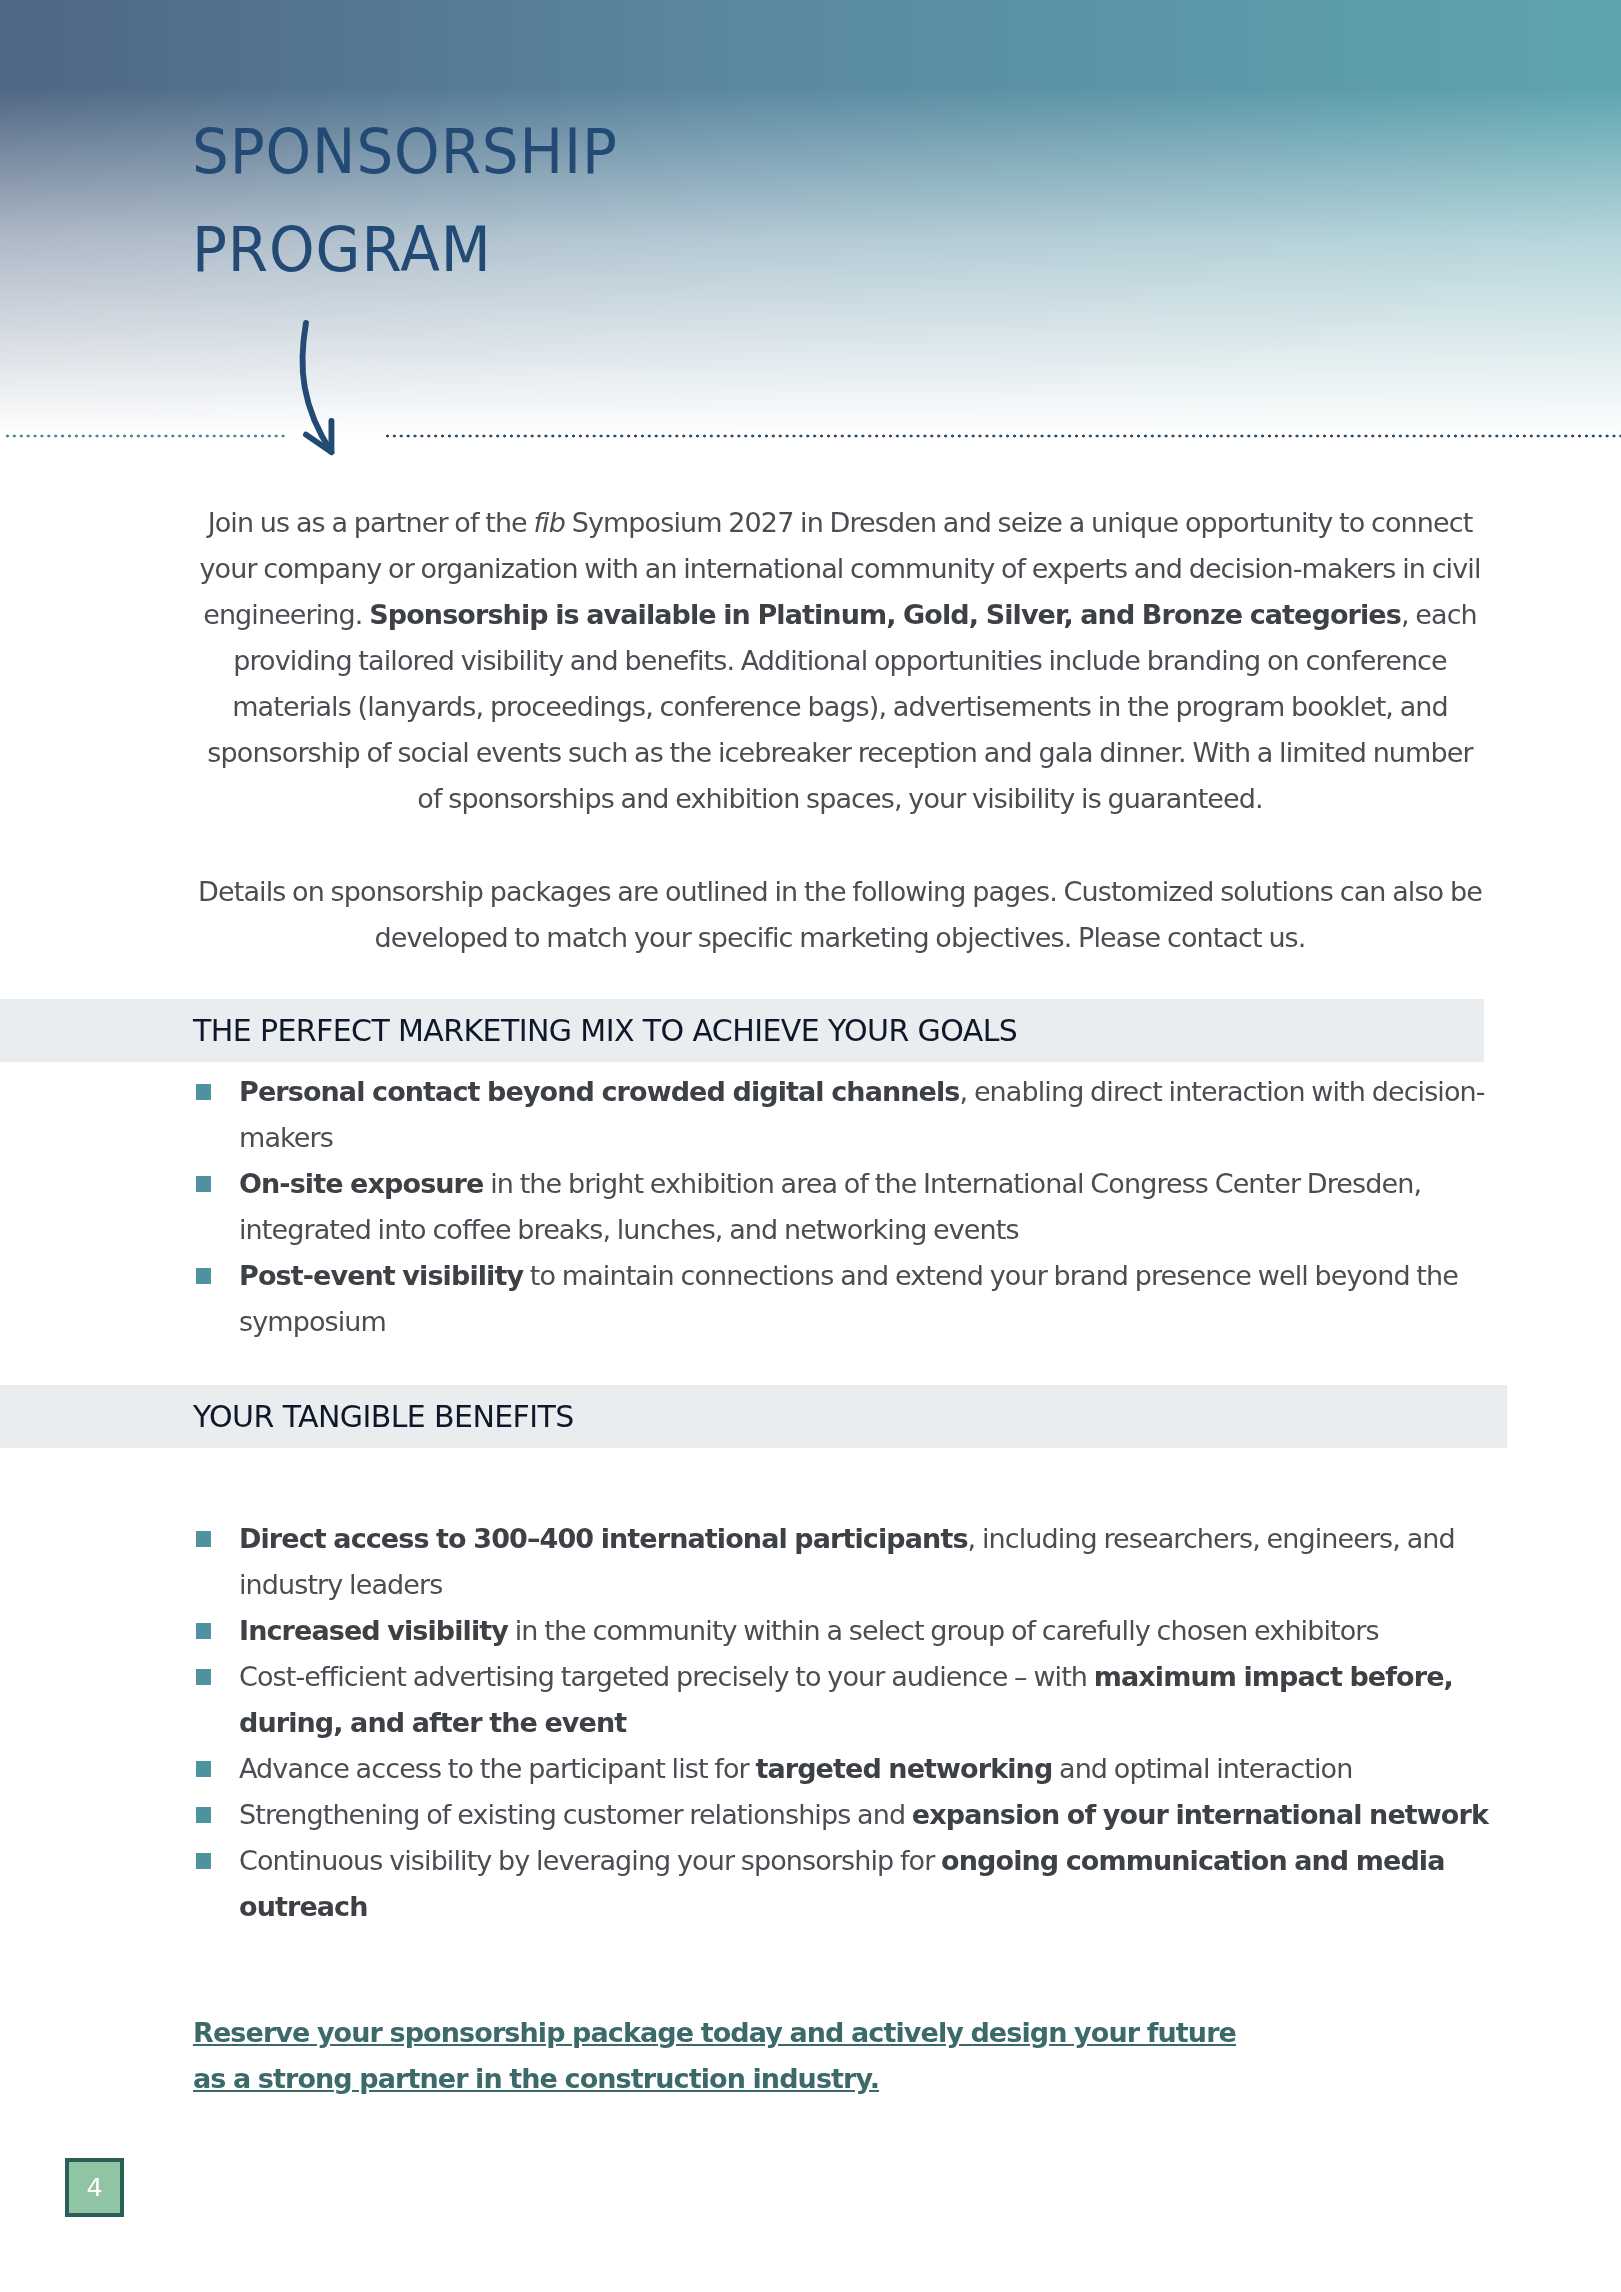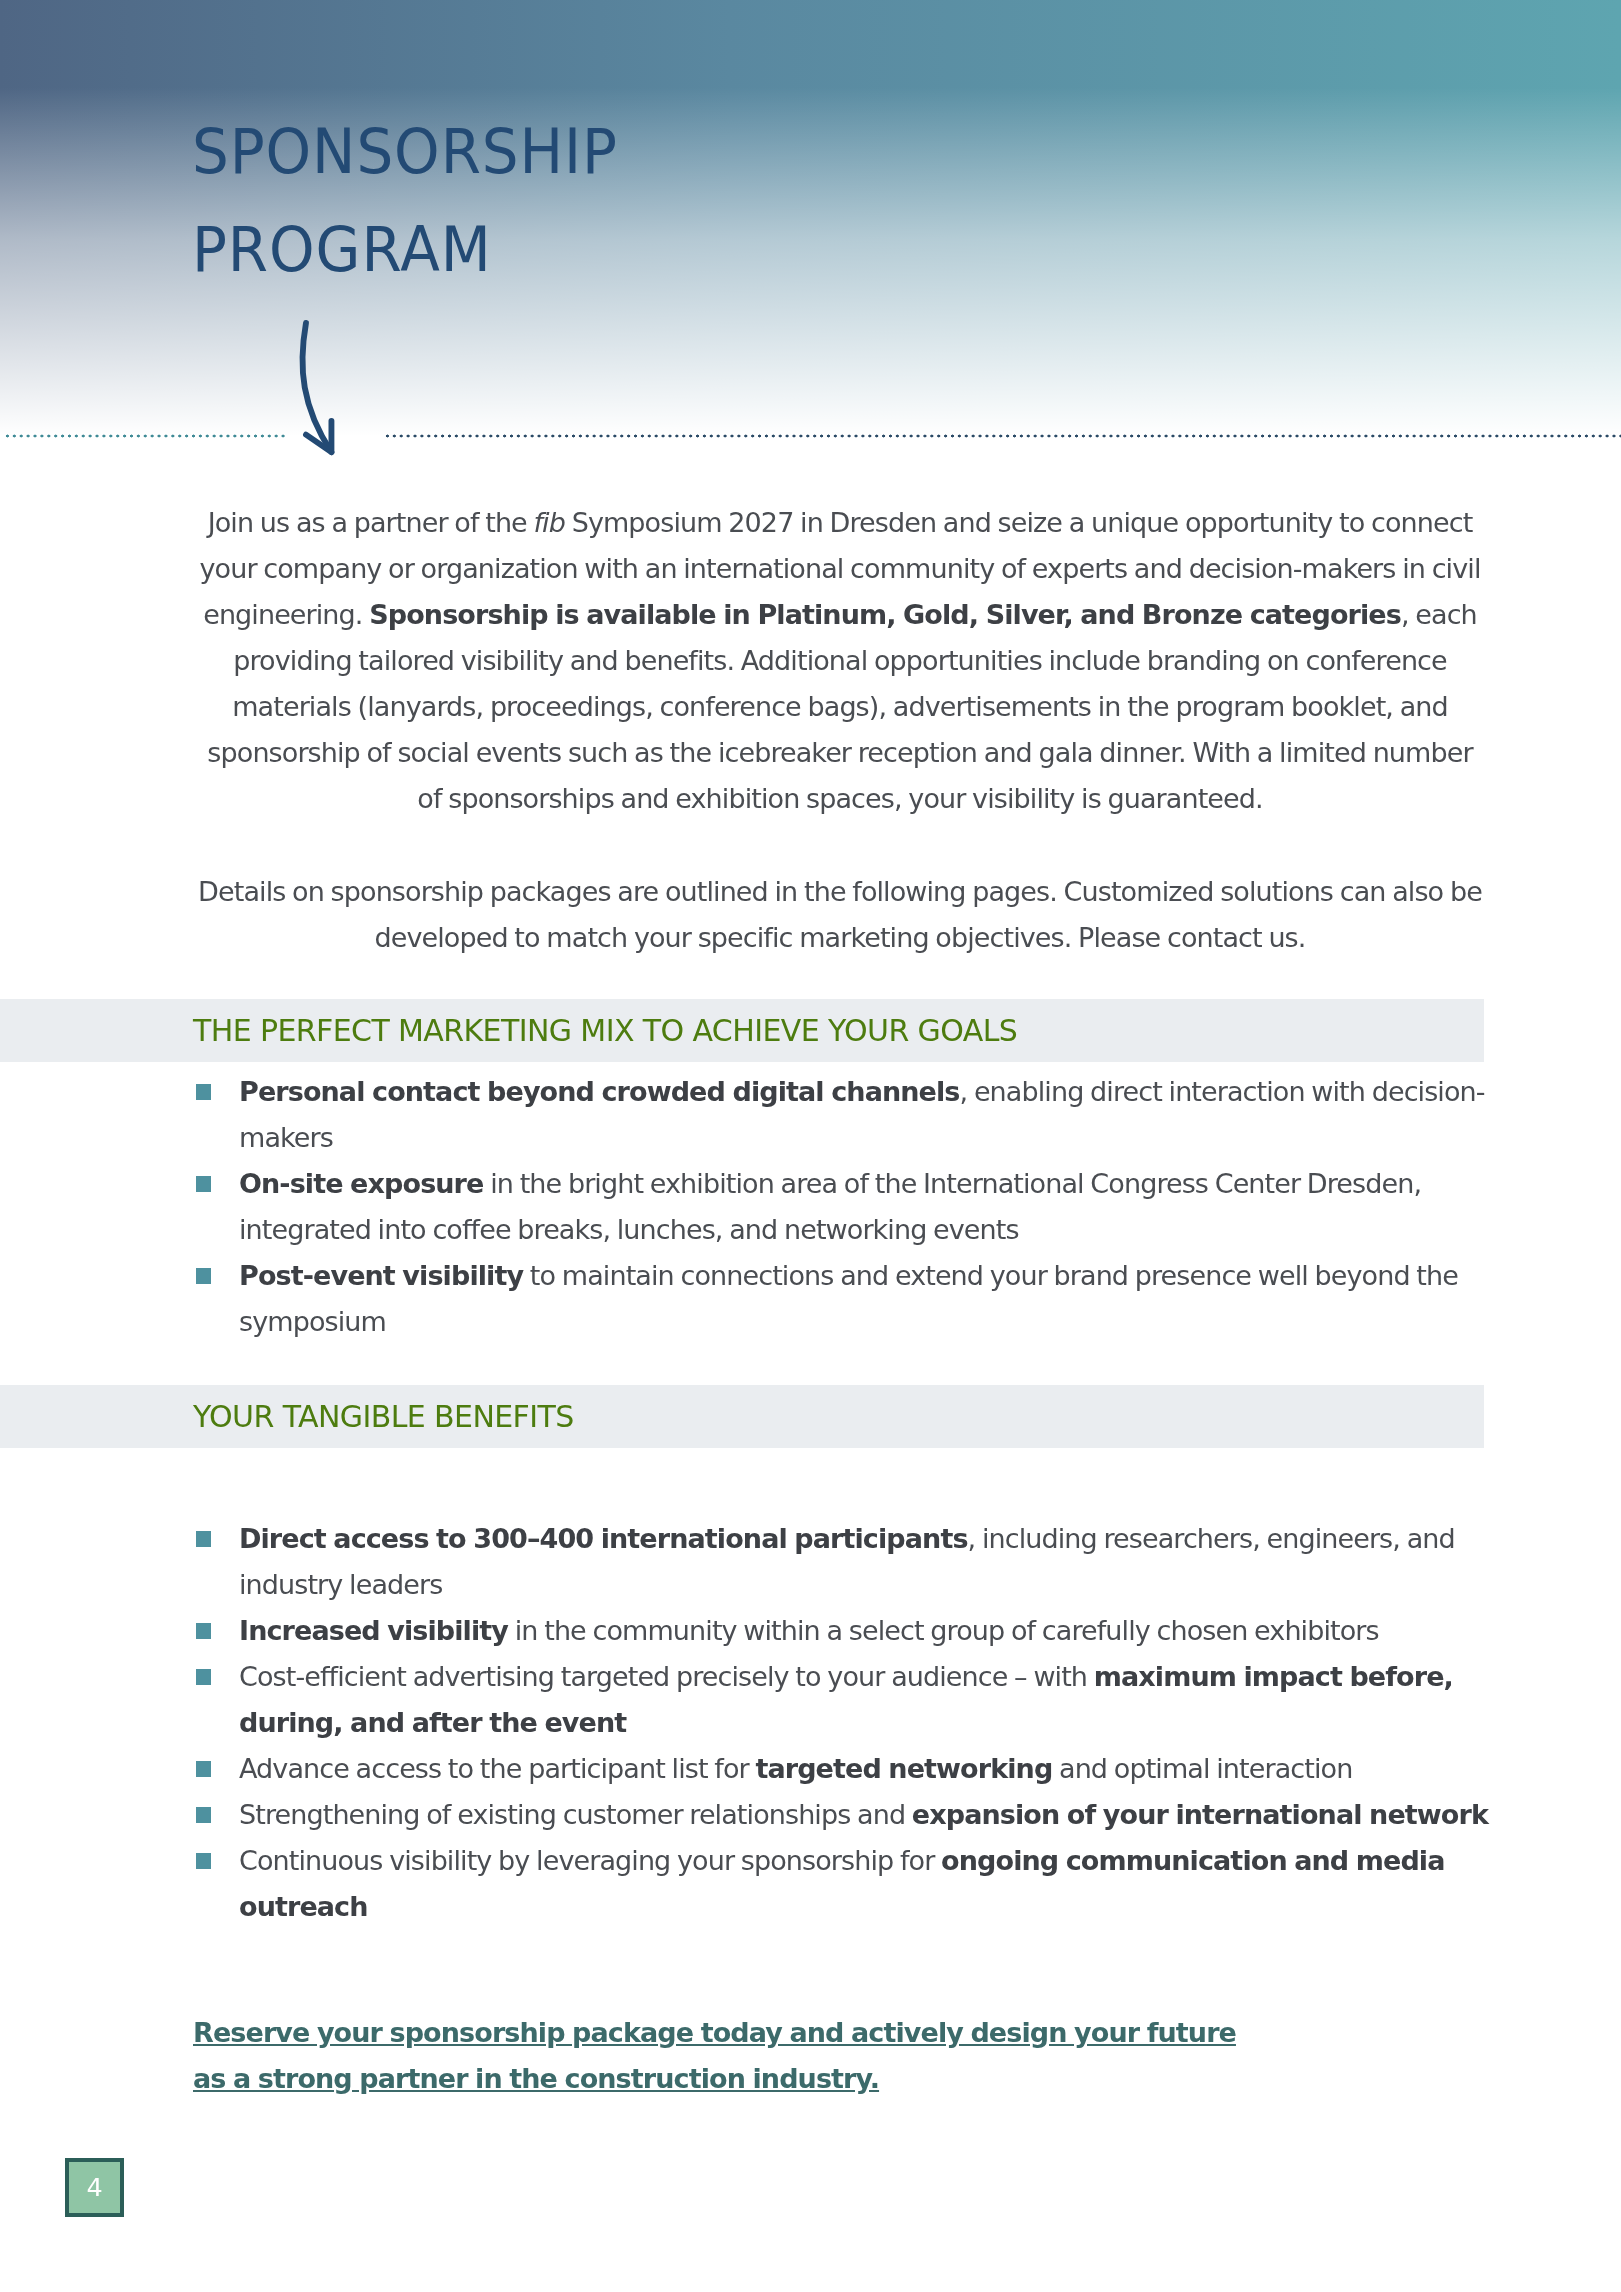--- a/index.html
+++ b/index.html
@@ -41,24 +41,24 @@
   .para b { font-weight: bold; color: #3d4045; }
   .para i { font-style: italic; }
   .p2 { position: absolute; left: 193px; top: 869px; width: 1294px; }
   .band {
     position: absolute; left: 0; width: 1484px; height: 63px;
     background: #eaedf0;
   }
   .band-title {
     position: absolute; left: 193px; margin: 0;
     font-size: 30px; line-height: 63px; font-weight: normal;
-    color: #4d7c0f; letter-spacing: -0.6px;
+    color: #0f172a; letter-spacing: -0.6px;
   }
   .band1 { top: 999px; }
-  .band2 { top: 1385px; }
+  .band2 { top: 1385px; padding-left: 23px; }
   ul.bullets {
     list-style: none; margin: 0; padding: 0;
     position: absolute; left: 193px; width: 1304px;
   }
   ul.bullets li {
     position: relative; padding-left: 46px;
     font-size: 27px; line-height: 46px; color: #4a4d52;
     letter-spacing: -0.9px; word-spacing: -1px;
   }
   ul.bullets li b { font-weight: bold; color: #3d4045; }

